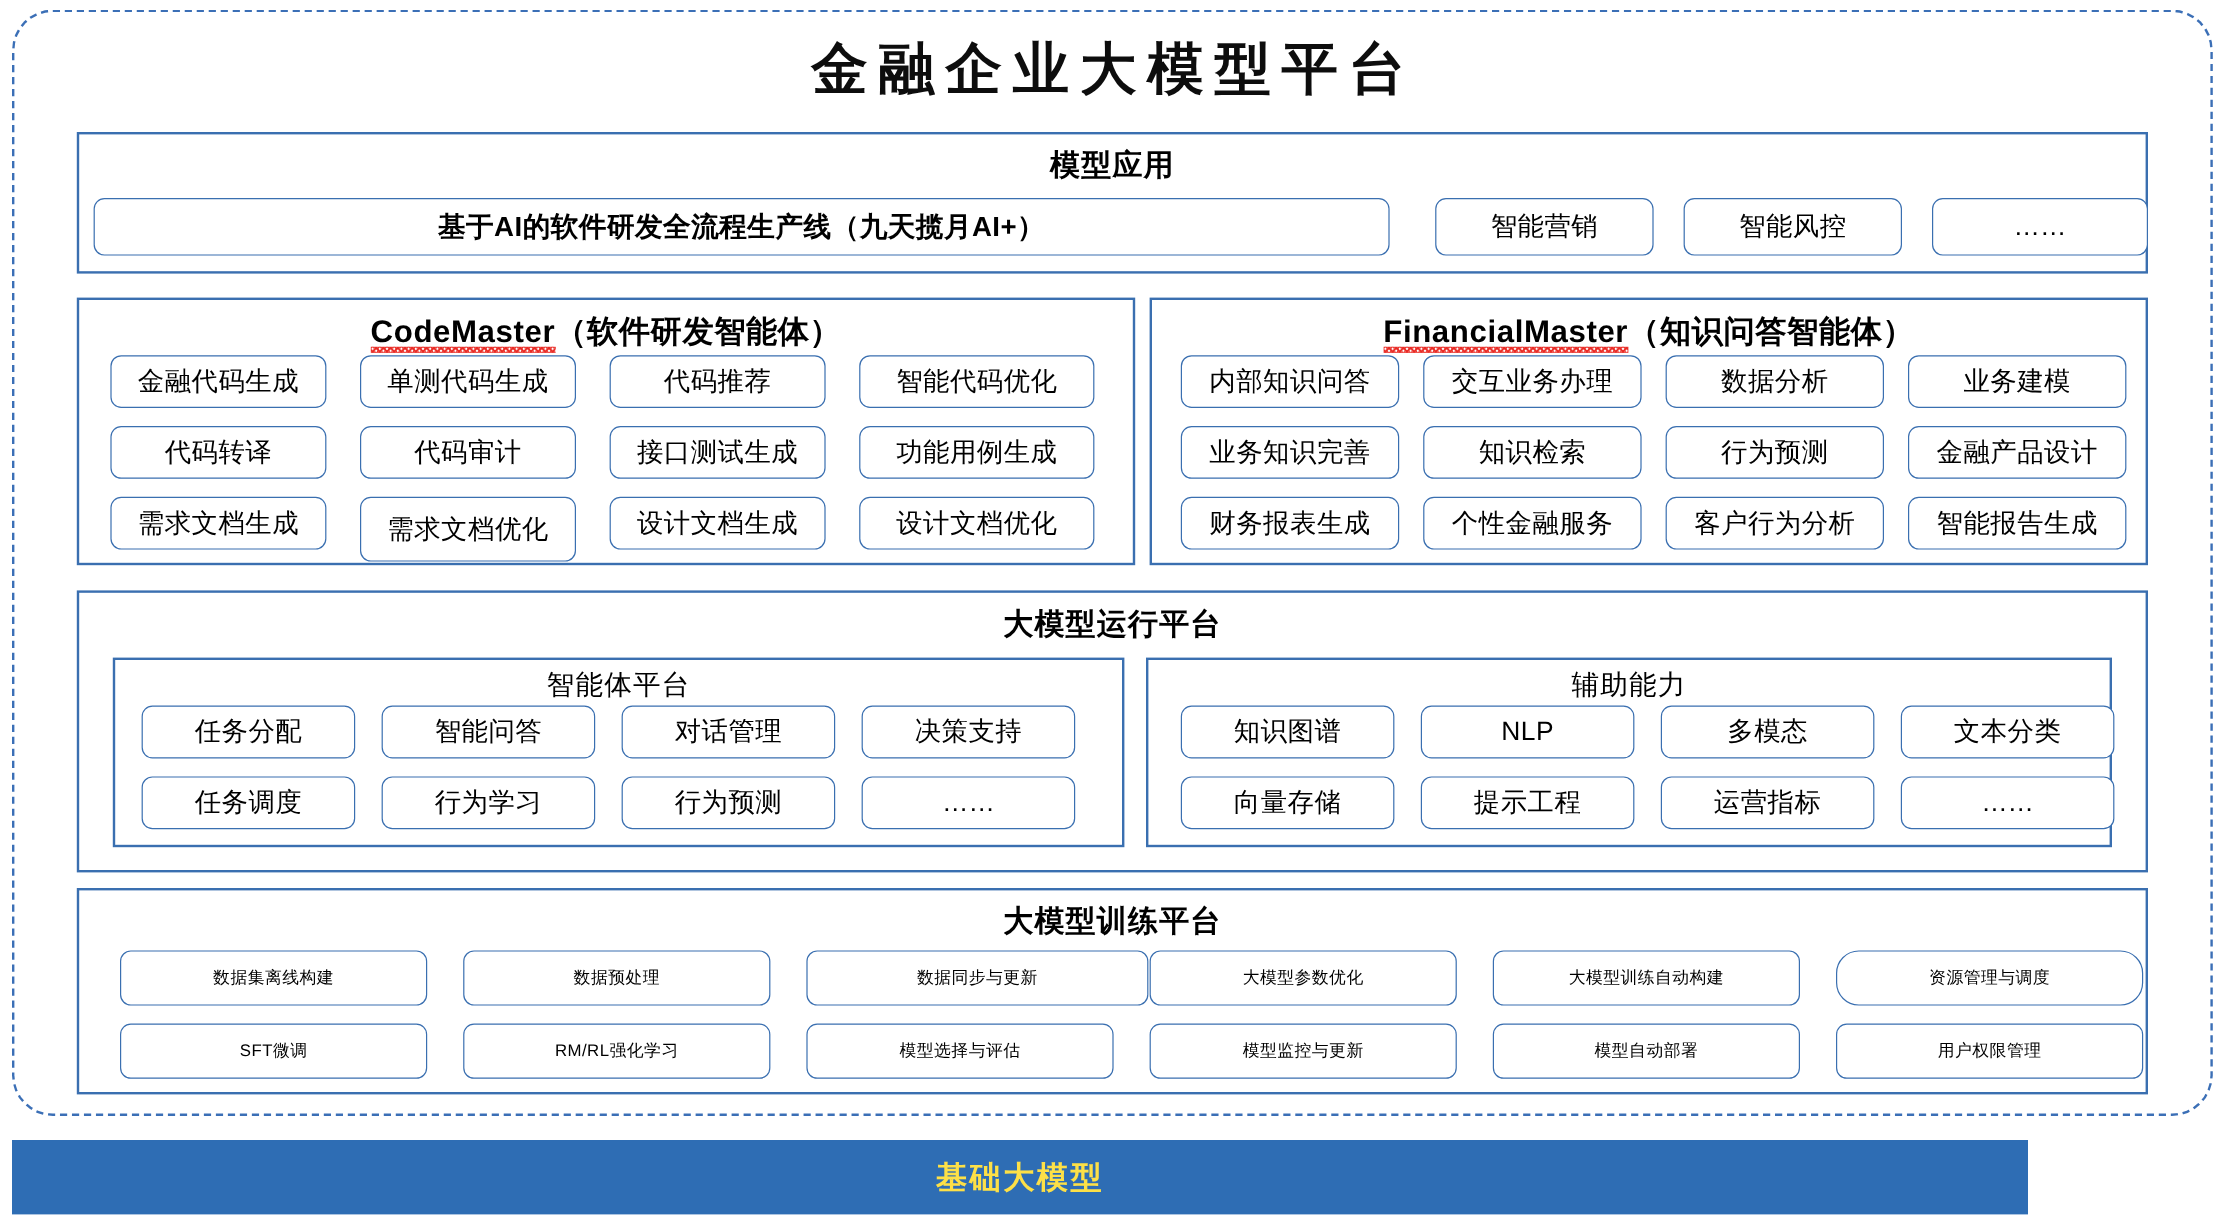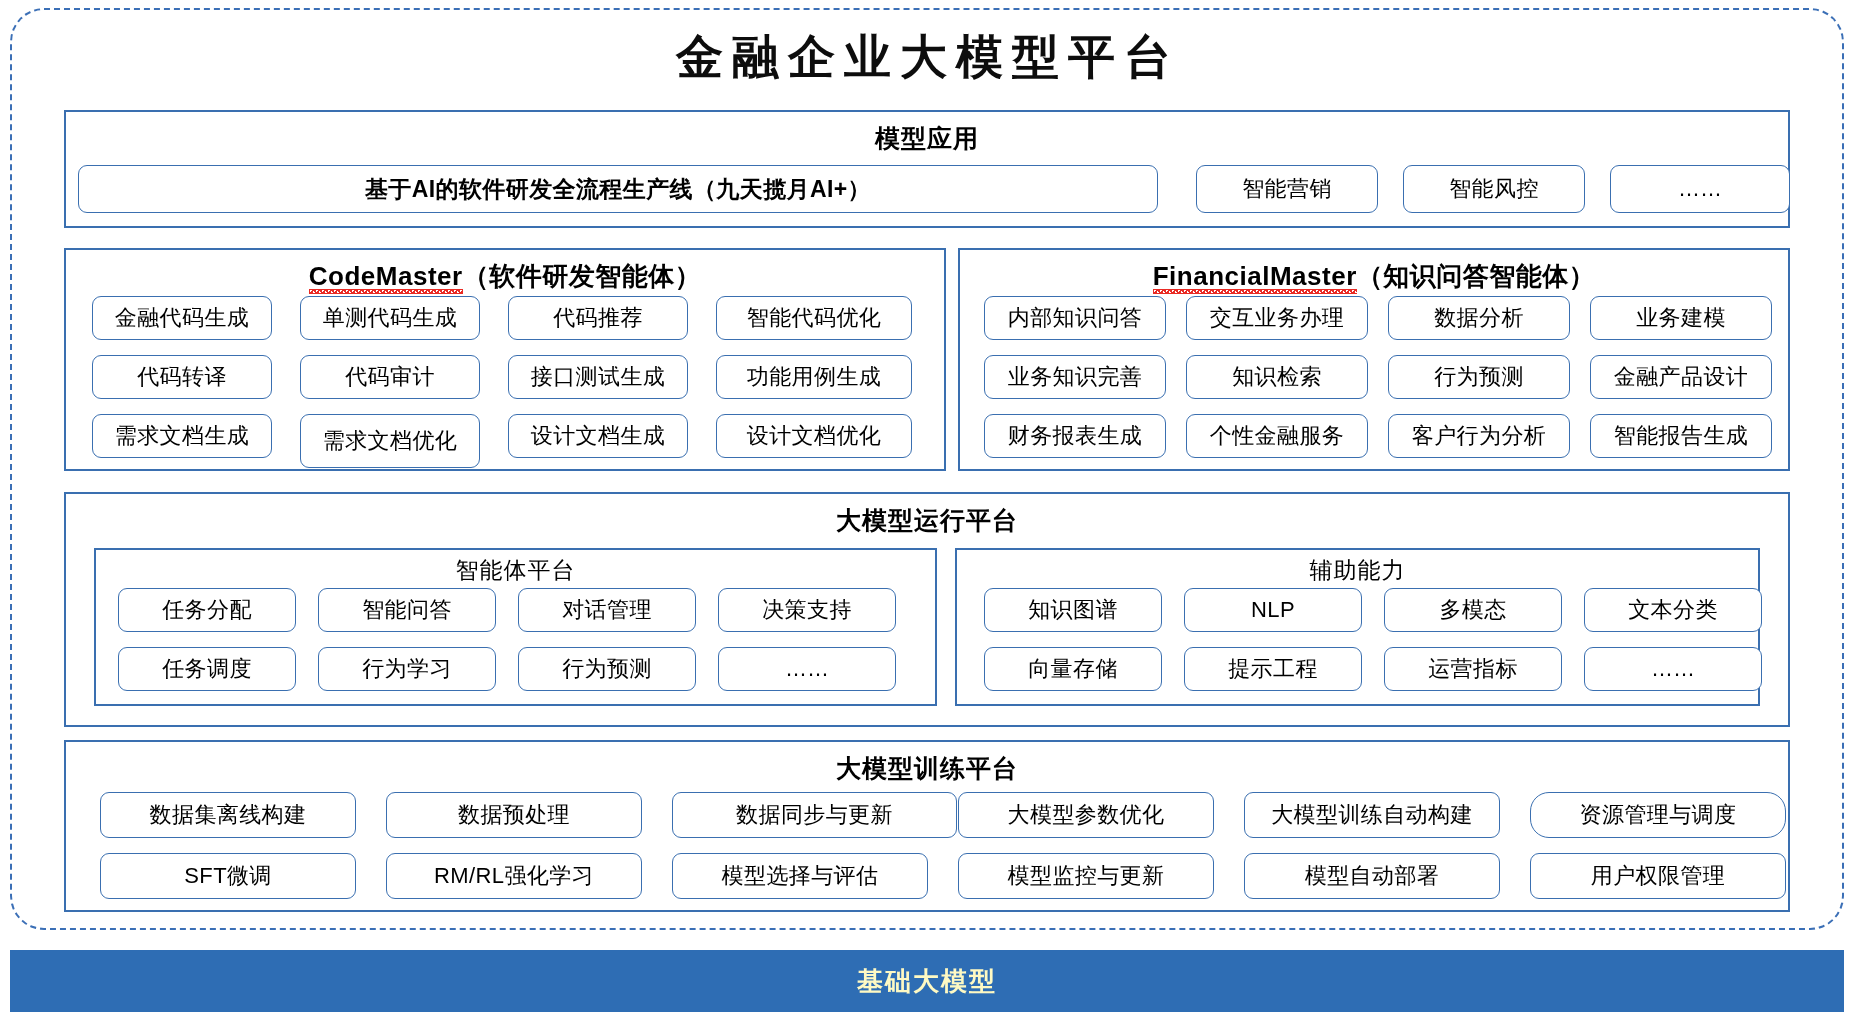--- a/index.html
+++ b/index.html
@@ -103,48 +103,48 @@
   }
   .pill.bold {
     font-weight: bold;
     font-size: 23px;
   }
   .pill.dots {
     letter-spacing: 0;
   }
 
   .grid-pill { font-size: 22px; }
-  .train-pill { font-size: 22px; }
+  .train-pill { font-size: 14px; }
 
   
   .main-title {
     position: absolute;
     left: 0;
     top: 26px;
     width: 1856px;
     text-align: center;
     font-family: "DejaVu Serif", "Liberation Serif", serif;
     font-size: 47px;
     font-weight: bold;
     letter-spacing: 9px;
     color: #0d0d0d;
   }
 
   
   .base-bar {
     position: absolute;
     left: 10px;
     top: 950px;
-    width: 1834px;
+    width: 1680px;
     height: 62px;
     background: #2E6DB4;
     display: flex;
     align-items: center;
     justify-content: center;
-    color: #fef9c3;
+    color: #fde047;
     font-size: 26px;
     font-weight: bold;
     letter-spacing: 2px;
   }
 </style>
 </head>
 <body>
 
 <div id="stage">
 

